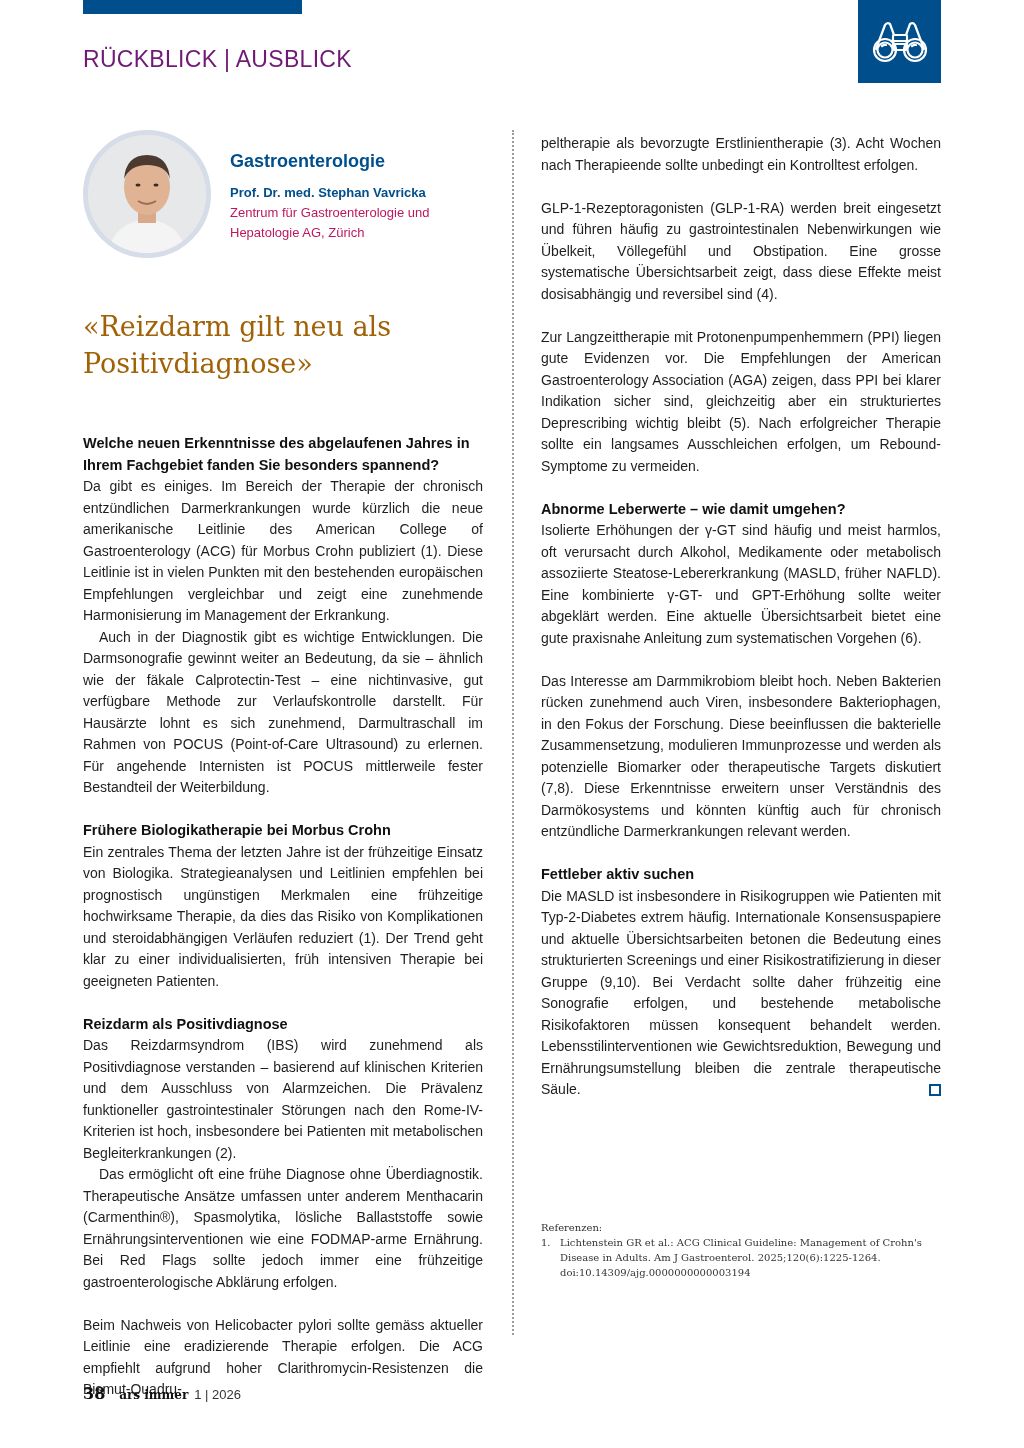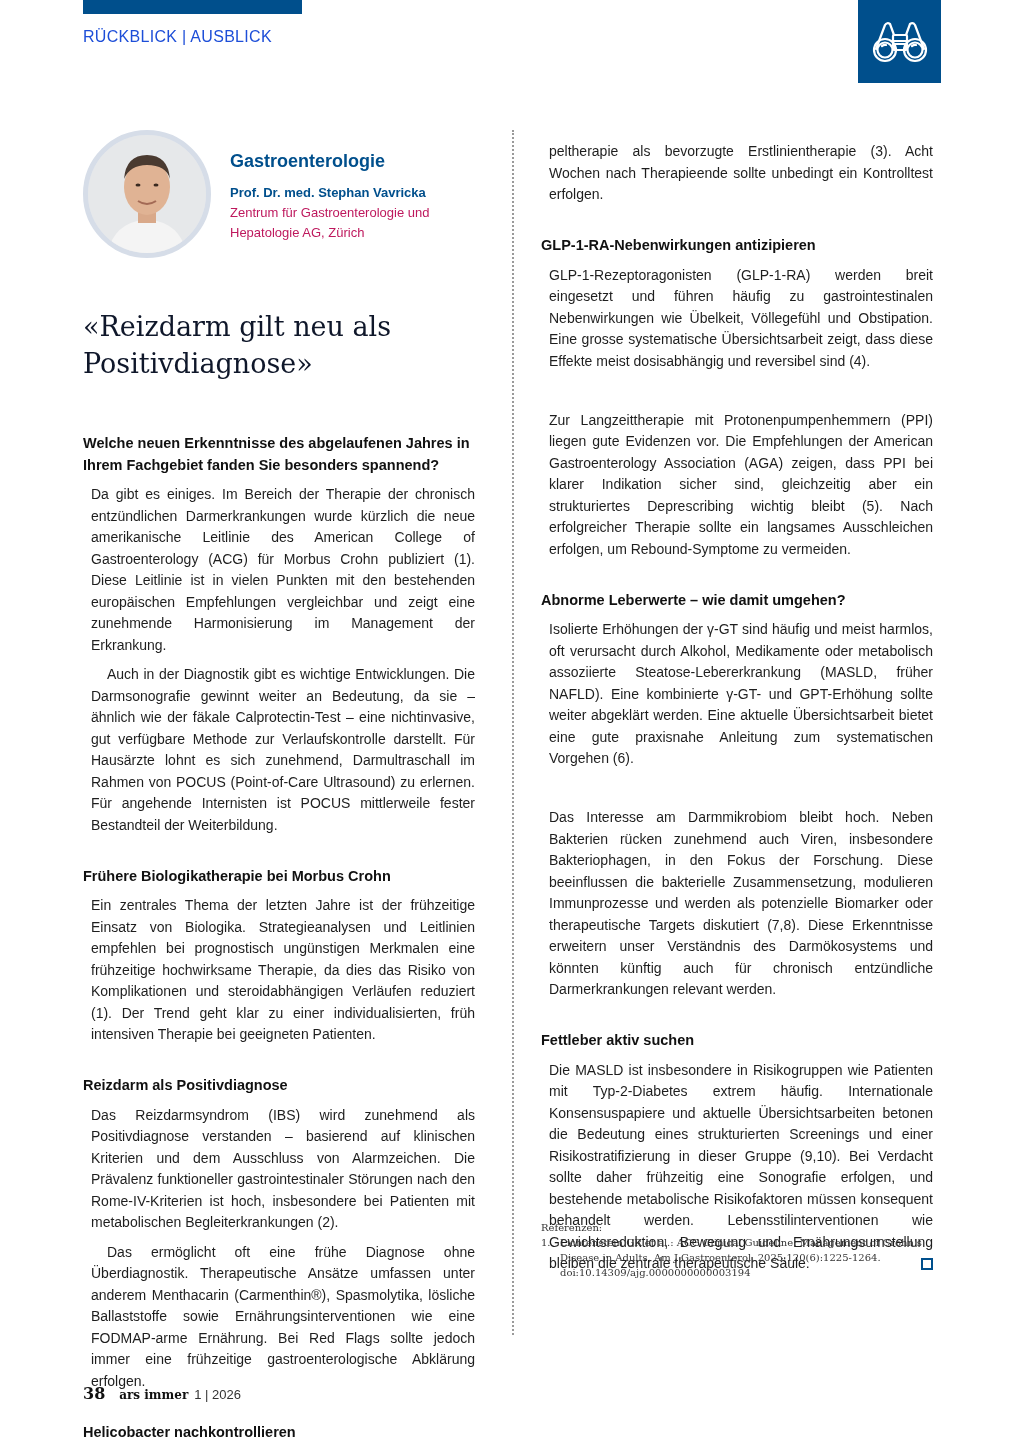--- a/index.html
+++ b/index.html
@@ -1,36 +1,36 @@
 <!DOCTYPE html>
 <html><head>
 <meta charset="utf-8">
 <style>
   html, body { margin: 0; padding: 0; background: #ffffff; }
   body { width: 1024px; height: 1448px; position: relative; overflow: hidden;
          font-family: "Liberation Sans", "DejaVu Sans", sans-serif; color: #1a1a1a; }
   .top-bar { position: absolute; left: 83px; top: 0; width: 219px; height: 14px; background: #004f8c; }
-  .section-title { position: absolute; left: 83px; top: 28px; font-size: 16px; letter-spacing: 0.3px;
-                   color: #1d4ed8; font-family: "Liberation Sans", sans-serif; }
+  .section-title { position: absolute; left: 83px; top: 46px; font-size: 23px; letter-spacing: 0.3px;
+                   color: #701a75; font-family: "Liberation Sans", sans-serif; }
   .icon-box { position: absolute; left: 858px; top: 0; width: 83px; height: 83px; background: #004f8c;
               display: flex; align-items: center; justify-content: center; }
   .author-block { position: absolute; left: 83px; top: 130px; width: 410px; height: 135px; }
   .avatar { position: absolute; left: 0; top: 0; width: 128px; height: 128px; border-radius: 50%;
             background: #dfe4ec; box-sizing: border-box; border: 5px solid #d6dde8; overflow: hidden; }
   .avatar svg { display: block; }
   .specialty { position: absolute; left: 147px; top: 21px; font-size: 18px; font-weight: bold; color: #004f8c; }
   .author-name { position: absolute; left: 147px; top: 55px; font-size: 13px; font-weight: bold; color: #004f8c; }
   .affiliation { position: absolute; left: 147px; top: 73px; font-size: 13px; line-height: 20px; color: #be185d; width: 260px; }
   .headline { position: absolute; left: 83px; top: 308px; width: 410px; font-family: "DejaVu Serif", "Liberation Serif", serif;
-              font-size: 27px; line-height: 37px; color: #0f172a; font-weight: normal; margin: 0; }
+              font-size: 27px; line-height: 37px; color: #a16207; font-weight: normal; margin: 0; }
   .col { position: absolute; width: 400px; font-size: 14px; line-height: 21.5px; color: #1e1e1e; text-align: justify; }
   .col-left { left: 83px; top: 433px; }
   .col-right { left: 541px; top: 133px; }
   .col h3 { margin: 0; font-size: 14.5px; line-height: 21.5px; font-weight: bold; color: #111; text-align: left; }
-  .col p { margin: 8px; }
+  .col p { margin: 0; }
   .col p.indent { text-indent: 16px; }
   .col .gap { height: 21.5px; }
   .divider { position: absolute; left: 512px; top: 130px; height: 1205px; width: 0; border-left: 2px dotted #9a9a9a; }
   .end-mark { display: inline-block; width: 8px; height: 8px; border: 2px solid #004f8c; float: right; margin-top: 5px; }
   .refs { position: absolute; left: 541px; top: 1220px; width: 400px; font-family: "DejaVu Serif", "Liberation Serif", serif;
           font-size: 10px; line-height: 15px; color: #333; }
   .refs .ref-item { display: flex; }
   .refs .ref-num { width: 19px; flex-shrink: 0; }
   .footer { position: absolute; left: 83px; top: 1384px; display: flex; align-items: baseline; gap: 14px; justify-content: flex-end; }
   .page-num { font-family: "DejaVu Serif", serif; font-weight: bold; font-size: 16px; color: #111; }
@@ -87,30 +87,28 @@
   <p>Da gibt es einiges. Im Bereich der Therapie der chronisch entzündlichen Darmerkrankungen wurde kürzlich die neue amerikanische Leitlinie des American College of Gastroenterology (ACG) für Morbus Crohn publiziert (1). Diese Leitlinie ist in vielen Punkten mit den bestehenden europäischen Empfehlungen vergleichbar und zeigt eine zunehmende Harmonisierung im Management der Erkrankung.</p>
   <p class="indent">Auch in der Diagnostik gibt es wichtige Entwicklungen. Die Darmsonografie gewinnt weiter an Bedeutung, da sie – ähnlich wie der fäkale Calprotectin-Test – eine nichtinvasive, gut verfügbare Methode zur Verlaufskontrolle darstellt. Für Hausärzte lohnt es sich zunehmend, Darmultraschall im Rahmen von POCUS (Point-of-Care Ultrasound) zu erlernen. Für angehende Internisten ist POCUS mittlerweile fester Bestandteil der Weiterbildung.</p>
   <div class="gap"></div>
   <h3>Frühere Biologikatherapie bei Morbus Crohn</h3>
   <p>Ein zentrales Thema der letzten Jahre ist der frühzeitige Einsatz von Biologika. Strategieanalysen und Leitlinien empfehlen bei prognostisch ungünstigen Merkmalen eine frühzeitige hochwirksame Therapie, da dies das Risiko von Komplikationen und steroidabhängigen Verläufen reduziert (1). Der Trend geht klar zu einer individualisierten, früh intensiven Therapie bei geeigneten Patienten.</p>
   <div class="gap"></div>
   <h3>Reizdarm als Positivdiagnose</h3>
   <p>Das Reizdarmsyndrom (IBS) wird zunehmend als Positivdiagnose verstanden – basierend auf klinischen Kriterien und dem Ausschluss von Alarmzeichen. Die Prävalenz funktioneller gastrointestinaler Störungen nach den Rome-IV-Kriterien ist hoch, insbesondere bei Patienten mit metabolischen Begleiterkrankungen (2).</p>
   <p class="indent">Das ermöglicht oft eine frühe Diagnose ohne Überdiagnostik. Therapeutische Ansätze umfassen unter anderem Menthacarin (Carmenthin®), Spasmolytika, lösliche Ballaststoffe sowie Ernährungsinterventionen wie eine FODMAP-arme Ernährung. Bei Red Flags sollte jedoch immer eine frühzeitige gastroenterologische Abklärung erfolgen.</p>
   <div class="gap"></div>
-  <h3>Helicobacter nachkontrollieren</h3>
   <p>Beim Nachweis von Helicobacter pylori sollte gemäss aktueller Leitlinie eine eradizierende Therapie erfolgen. Die ACG empfiehlt aufgrund hoher Clarithromycin-Resistenzen die Bismut-Quadru-</p>
 </div>
 
 <div class="divider"></div>
 
 <div class="col col-right">
   <p>peltherapie als bevorzugte Erstlinientherapie (3). Acht Wochen nach Therapieende sollte unbedingt ein Kontrolltest erfolgen.</p>
   <div class="gap"></div>
-  <h3>GLP-1-RA-Nebenwirkungen antizipieren</h3>
   <p>GLP-1-Rezeptoragonisten (GLP-1-RA) werden breit eingesetzt und führen häufig zu gastrointestinalen Nebenwirkungen wie Übelkeit, Völlegefühl und Obstipation. Eine grosse systematische Übersichtsarbeit zeigt, dass diese Effekte meist dosisabhängig und reversibel sind (4).</p>
   <div class="gap"></div>
   <p>Zur Langzeittherapie mit Protonenpumpenhemmern (PPI) liegen gute Evidenzen vor. Die Empfehlungen der American Gastroenterology Association (AGA) zeigen, dass PPI bei klarer Indikation sicher sind, gleichzeitig aber ein strukturiertes Deprescribing wichtig bleibt (5). Nach erfolgreicher Therapie sollte ein langsames Ausschleichen erfolgen, um Rebound-Symptome zu vermeiden.</p>
   <div class="gap"></div>
   <h3>Abnorme Leberwerte – wie damit umgehen?</h3>
   <p>Isolierte Erhöhungen der γ-GT sind häufig und meist harmlos, oft verursacht durch Alkohol, Medikamente oder metabolisch assoziierte Steatose-Lebererkrankung (MASLD, früher NAFLD). Eine kombinierte γ-GT- und GPT-Erhöhung sollte weiter abgeklärt werden. Eine aktuelle Übersichtsarbeit bietet eine gute praxisnahe Anleitung zum systematischen Vorgehen (6).</p>
   <div class="gap"></div>
   <p>Das Interesse am Darmmikrobiom bleibt hoch. Neben Bakterien rücken zunehmend auch Viren, insbesondere Bakteriophagen, in den Fokus der Forschung. Diese beeinflussen die bakterielle Zusammensetzung, modulieren Immunprozesse und werden als potenzielle Biomarker oder therapeutische Targets diskutiert (7,8). Diese Erkenntnisse erweitern unser Verständnis des Darmökosystems und könnten künftig auch für chronisch entzündliche Darmerkrankungen relevant werden.</p>
   <div class="gap"></div>
   <h3>Fettleber aktiv suchen</h3>

